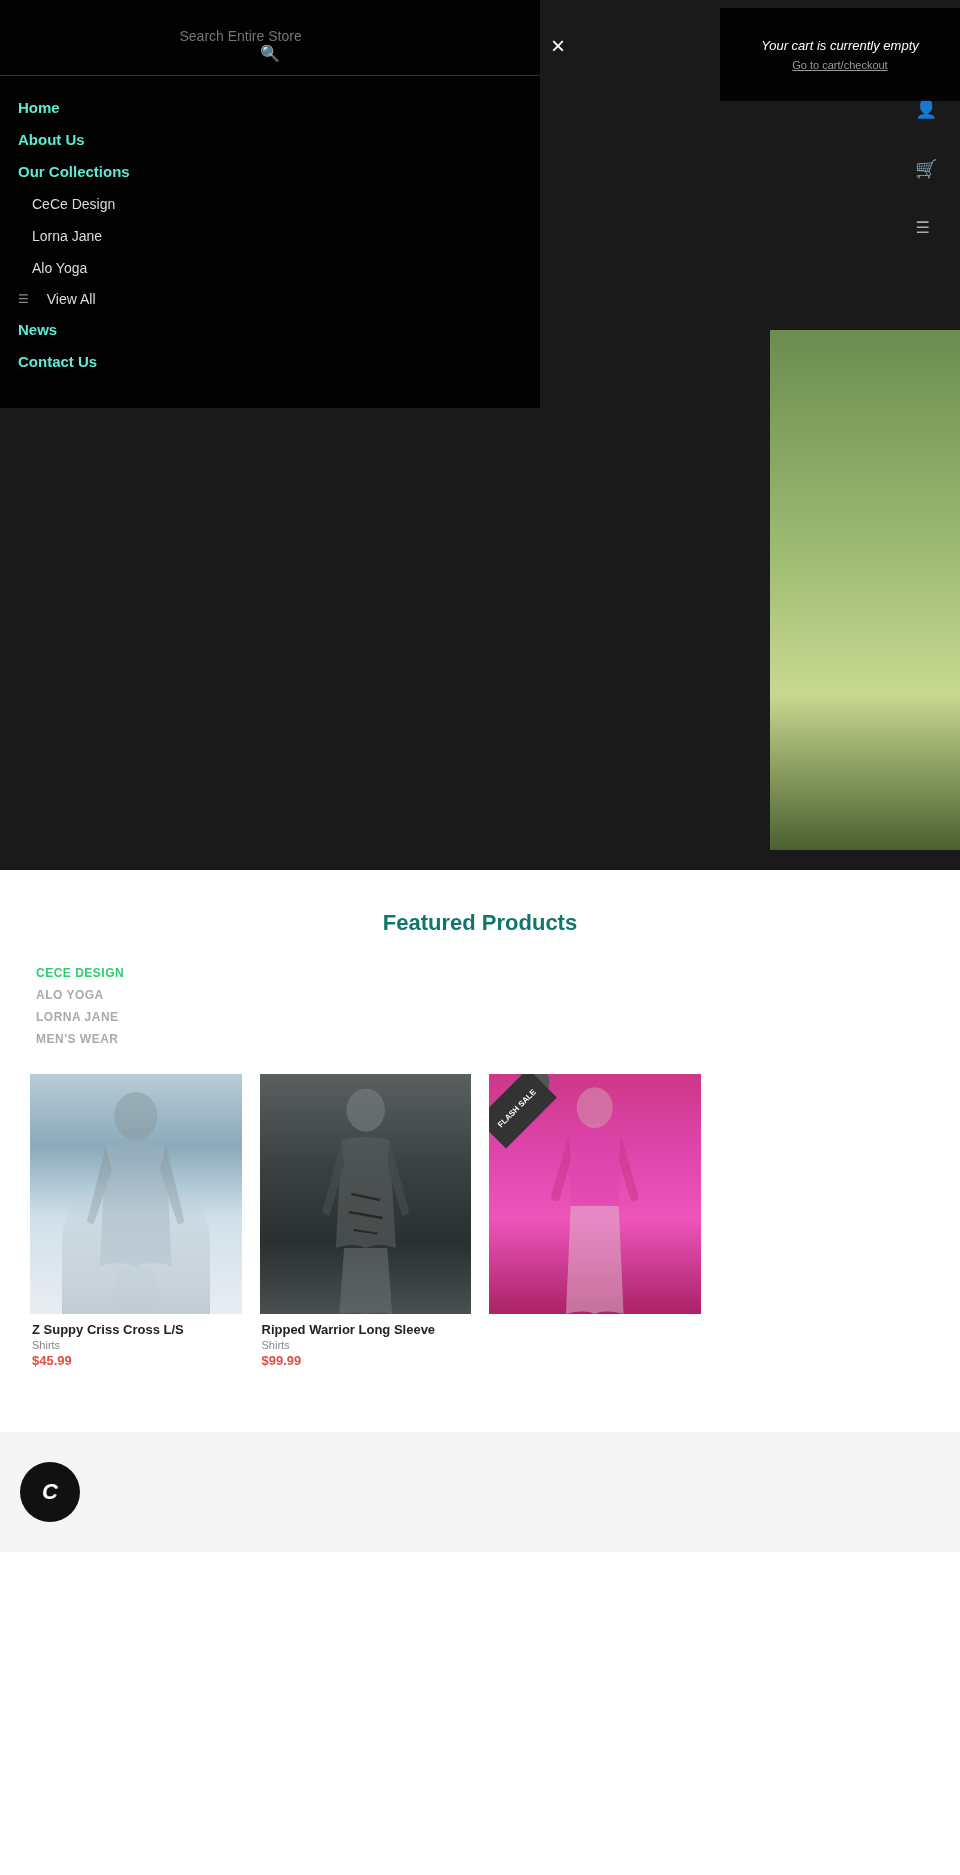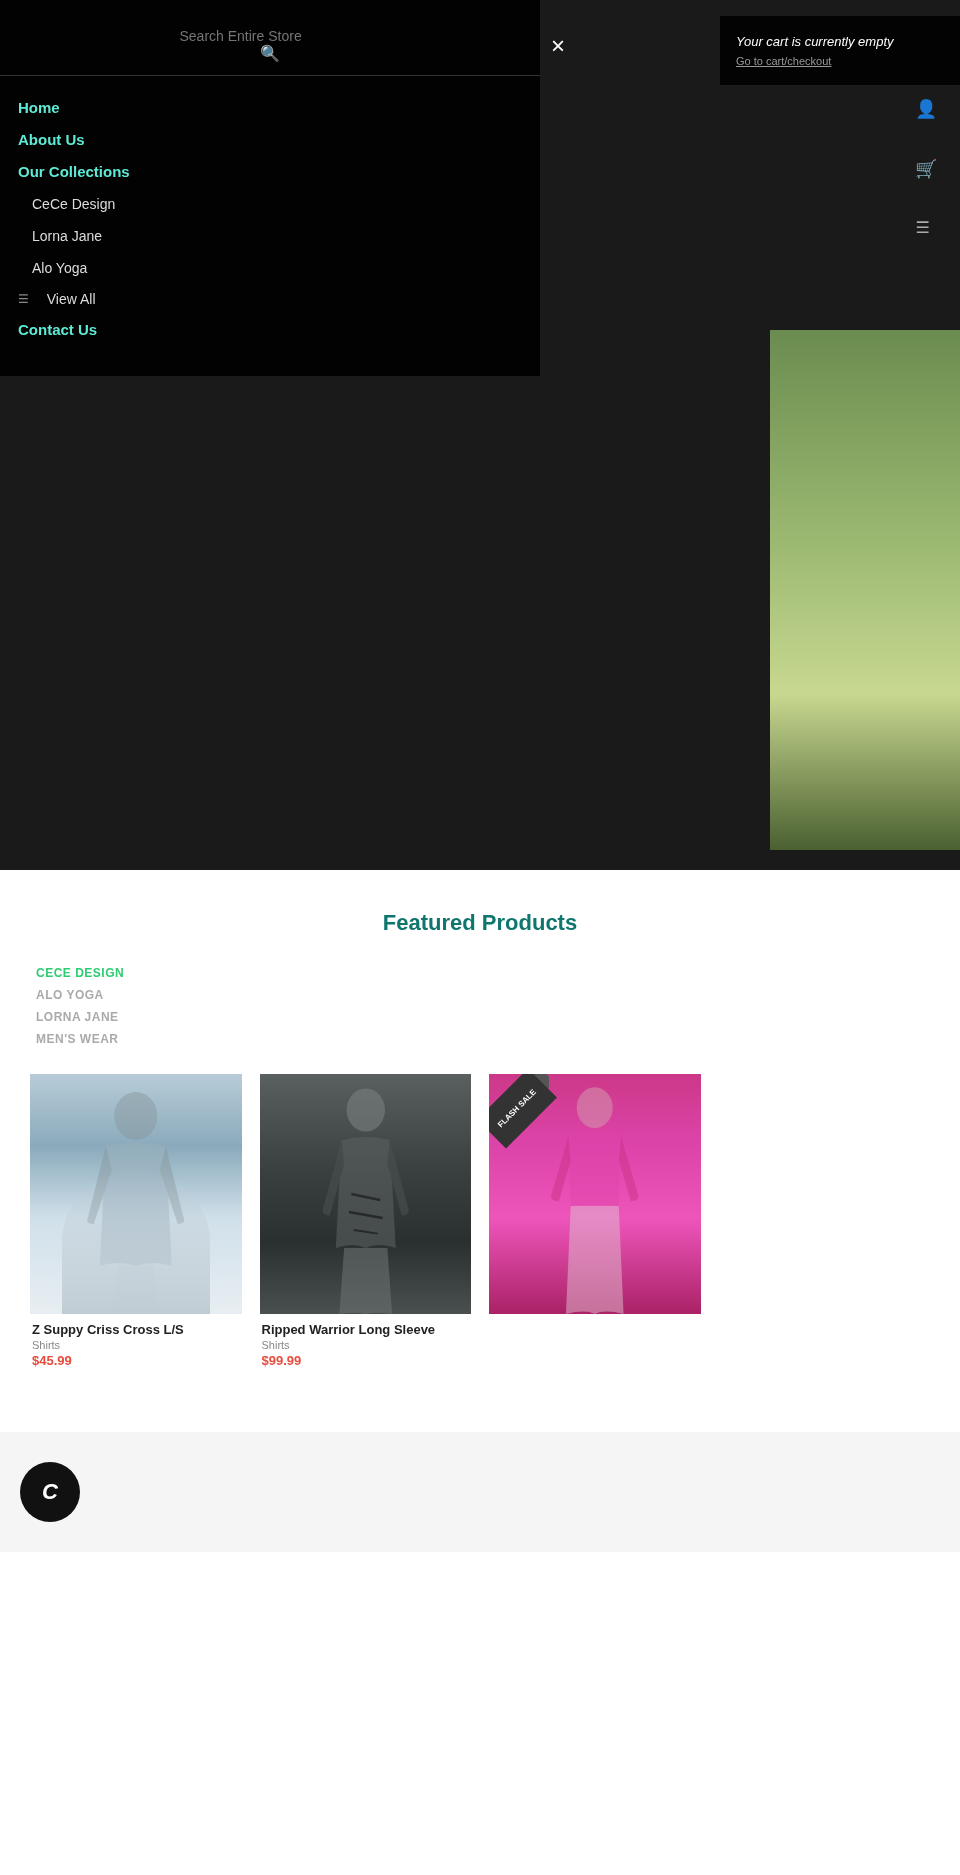--- a/index.html
+++ b/index.html
@@ -64,25 +64,26 @@
       width: 36px;
       height: 36px;
       display: flex;
       align-items: center;
       justify-content: center;
     }
 
     
     .cart-panel {
       position: absolute;
-      top: 16px; right: 0;
+      top: 8px; right: 0;
       width: 240px;
       background: rgba(0,0,0,0.85);
-      padding: 18px 16px;
+      padding: 30px 16px;
       z-index: 100;
+      text-align: center;
     }
     .cart-title {
       color: #fff;
       font-size: 13px;
       font-style: italic;
       margin-bottom: 6px;
     }
     .cart-link {
       color: #999;
       font-size: 11px;
@@ -421,20 +422,23 @@
       <a href="#">Lorna Jane</a>
     </li>
     <li class="sub-item">
       <a href="#">Alo Yoga</a>
     </li>
     <li class="sub-item" style="display:flex;align-items:center;gap:4px;">
       <span style="color:#888;font-size:12px;">☰</span>
       <a href="#">View All</a>
     </li>
     <li class="section-header">
+      <a href="#">News</a>
+    </li>
+    <li class="section-header">
       <a href="#">Contact Us</a>
     </li>
   </ul>
 </div>
 
 <button class="close-btn">×</button>
 
 <div class="cart-panel">
   <div class="cart-title">Your cart is currently empty</div>
   <a href="#" class="cart-link">Go to cart/checkout</a>

